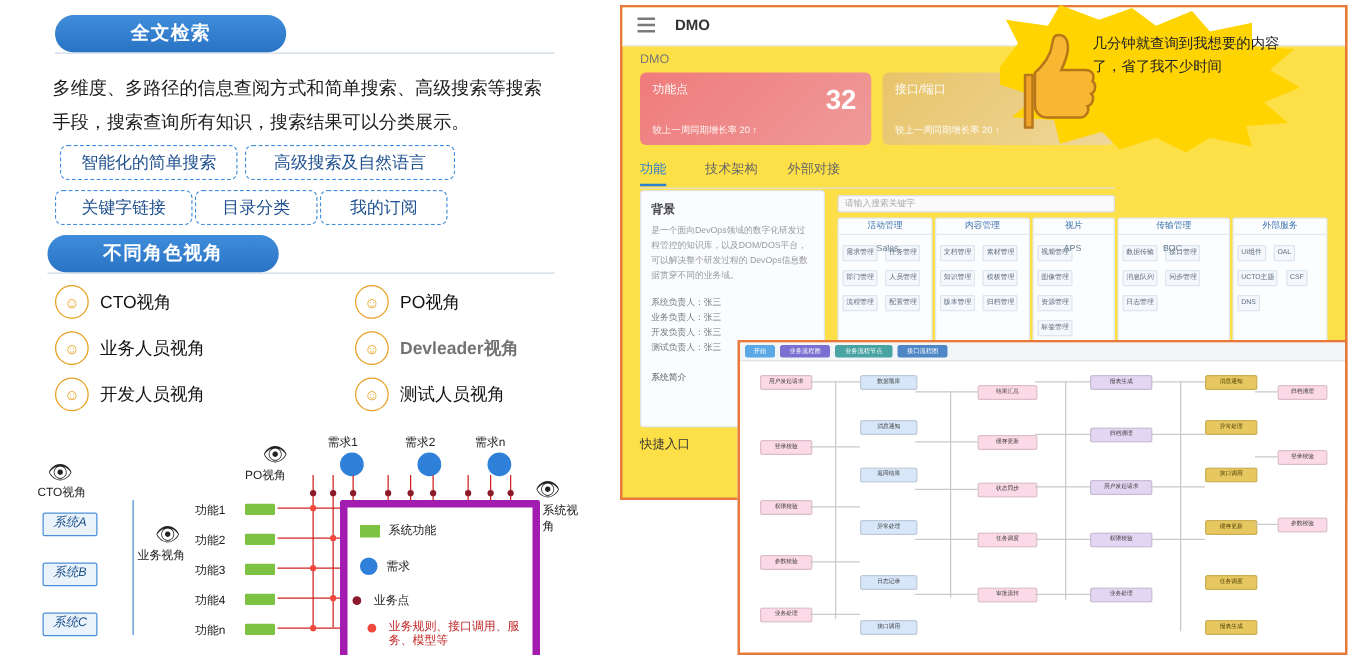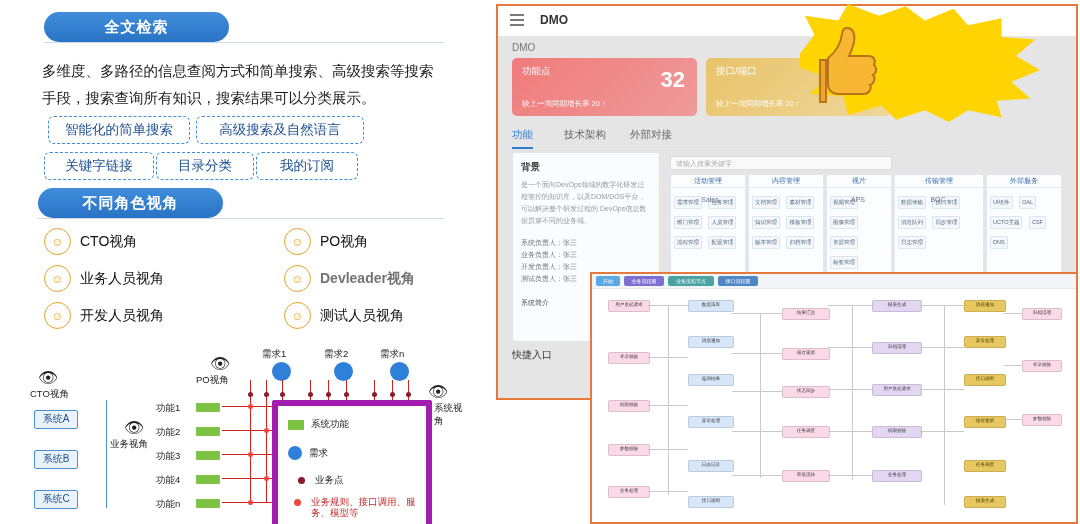--- a/index.html
+++ b/index.html
@@ -57,21 +57,21 @@
   #role-2{left:44px;top:302px;}
   #role-3{left:284px;top:228px;}
   #role-4{left:284px;top:265px;}
   #role-5{left:284px;top:302px;}
 
   
   #diagram{left:10px;top:340px;width:460px;height:184px;}
   .sysbox{
     position:absolute;border:1px solid #4b8fd6;background:#eaf3fc;
     color:#1d4f86;font-size:10px;text-align:center;line-height:16px;
-    width:42px;height:17px;border-radius:2px;
+    width:42px;height:17px;border-radius:2px;font-style:italic;
   }
   .funcbox{
     position:absolute;background:#7dc242;width:24px;height:9px;border-radius:1px;
   }
   .funclb{position:absolute;font-size:9.5px;color:#222;}
   .needdot{position:absolute;width:19px;height:19px;border-radius:50%;
     background:#2f80d8;}
   .needlb{position:absolute;font-size:9.5px;color:#222;}
   .eyelb{position:absolute;font-size:9.5px;color:#222;}
   .vline{position:absolute;width:1.3px;background:#cf2323;}
@@ -81,21 +81,21 @@
 
   #legend{
     position:absolute;left:262px;top:60px;width:148px;height:118px;
     border:6px solid #a21caf;background:#fff;border-radius:2px;
   }
   .lg-row{position:absolute;display:flex;align-items:center;gap:7px;font-size:9.5px;color:#222;}
 
   
   #right-panel{
     left:496px;top:4px;width:578px;height:392px;border:2px solid #e8793c;
-    background:#e5e5e5;
+    background:#fde047;
   }
   #r-topbar{position:absolute;left:0;top:0;width:100%;height:30px;
     background:#fff;border-bottom:1px solid #e6e6e6;}
   #r-menu-icon{position:absolute;left:12px;top:8px;width:14px;height:12px;}
   #r-menu-icon span{display:block;height:2px;background:#7a7a7a;margin-bottom:3px;}
   #r-title{position:absolute;left:42px;top:7px;font-size:12px;color:#333;font-weight:bold;}
   #r-breadcrumb{position:absolute;left:14px;top:36px;font-size:10px;color:#777;}
 
   .metric-card{position:absolute;top:52px;height:58px;border-radius:5px;padding:7px 10px;box-sizing:border-box;}
   #metric-0{left:14px;width:185px;background:linear-gradient(135deg,#f07b7b,#ef9a9a);}
@@ -287,21 +287,21 @@
 
     <div id="legend">
       <div class="lg-row" style="left:10px;top:12px;">
         <span style="width:16px;height:10px;background:#7dc242;display:inline-block;"></span>
         <span>系统功能</span>
       </div>
       <div class="lg-row" style="left:10px;top:40px;">
         <span style="width:14px;height:14px;border-radius:50%;background:#2f80d8;display:inline-block;"></span>
         <span>需求</span>
       </div>
-      <div class="lg-row" style="left:16px;top:68px;">
+      <div class="lg-row" style="left:0;top:68px;">
         <span style="width:7px;height:7px;border-radius:50%;background:#8b1a2b;display:inline-block;margin-left:4px;margin-right:3px;"></span>
         <span>业务点</span>
       </div>
       <div class="lg-row" style="left:12px;top:90px;width:130px;align-items:flex-start;">
         <span style="width:7px;height:7px;border-radius:50%;background:#f0483c;display:inline-block;margin-left:4px;margin-right:3px;margin-top:3px;flex:0 0 auto;"></span>
         <span style="line-height:11px;color:#c02a2a;">业务规则、接口调用、服务、模型等</span>
       </div>
     </div>
   </div>
 </div>
@@ -411,20 +411,21 @@
 <div class="abs" id="callout">
   <div id="burst"></div>
   <div id="thumb">
     <svg viewBox="0 0 74 86" width="74" height="86">
       <path d="M20 38 L20 80 L14 80 L14 38 Z" fill="#f1a32a" stroke="#b8761a" stroke-width="2"></path>
       <path d="M22 36 C22 36 30 30 34 20 C37 12 35 6 41 6 C48 6 50 14 47 24 C45 30 43 34 43 34
                L62 34 C68 34 70 38 68 43 C71 45 71 51 67 53 C70 56 68 62 64 63 C66 66 63 72 58 72
                L32 72 C26 72 22 68 22 62 Z" fill="#f7b733" stroke="#b8761a" stroke-width="2"></path>
     </svg>
   </div>
+  <div id="callout-text">几分钟就查询到我想要的内容了，省了我不少时间</div>
 </div>
 
 <div class="abs" id="flow-panel">
   <div id="flow-toolbar">
     <div class="tbtn" style="left:4px;width:24px;background:#5aa9e6;">开始</div>
     <div class="tbtn" style="left:32px;width:40px;background:#7d6fd1;">业务流程图</div>
     <div class="tbtn" style="left:76px;width:46px;background:#4aa3a3;">业务流程节点</div>
     <div class="tbtn" style="left:126px;width:40px;background:#4f86c6;">接口流程图</div>
   </div>
 

